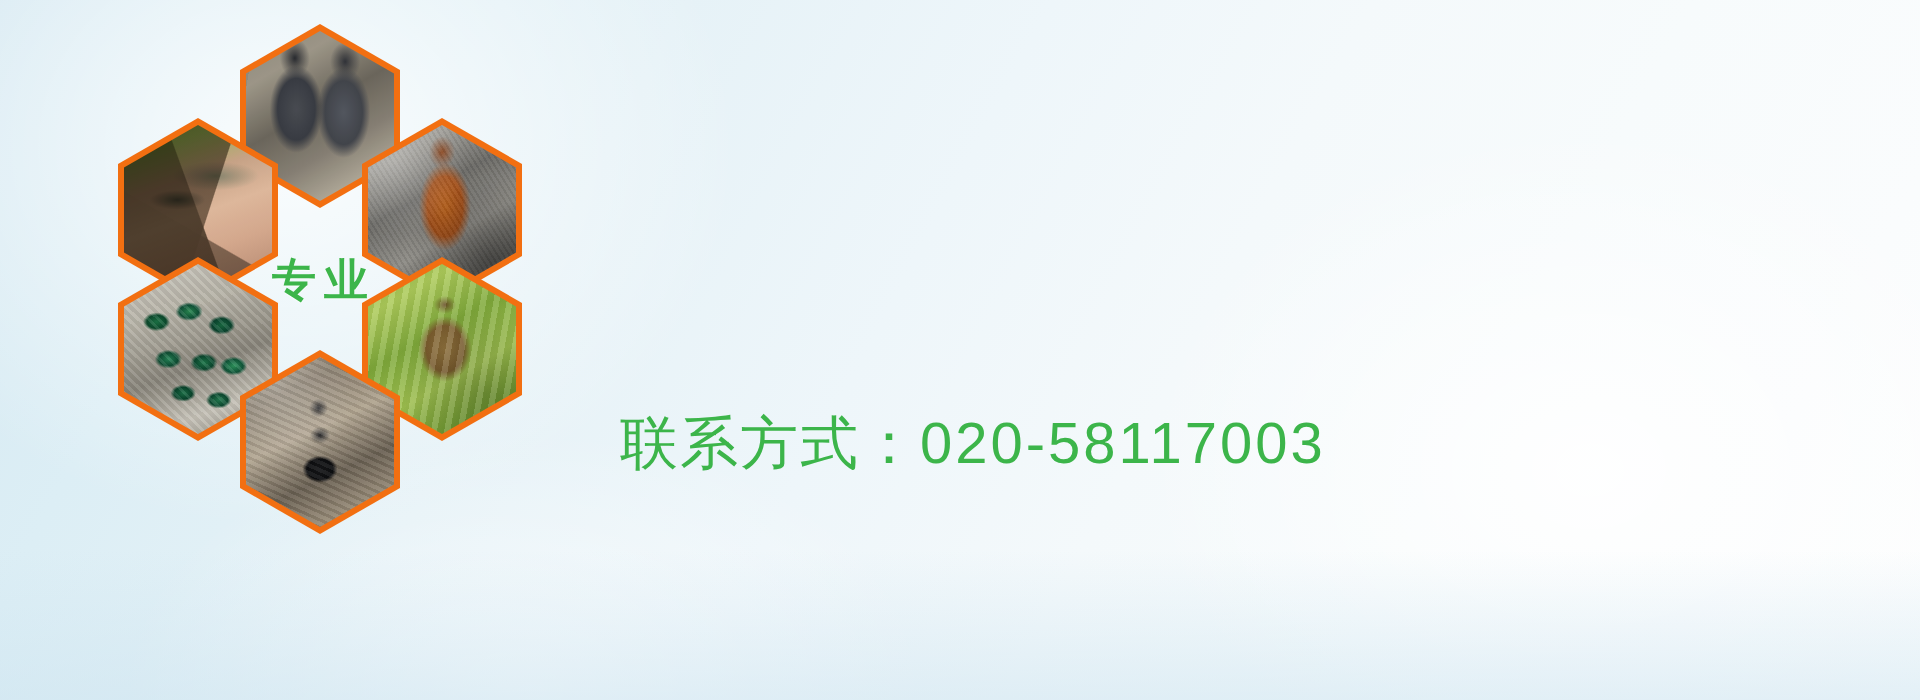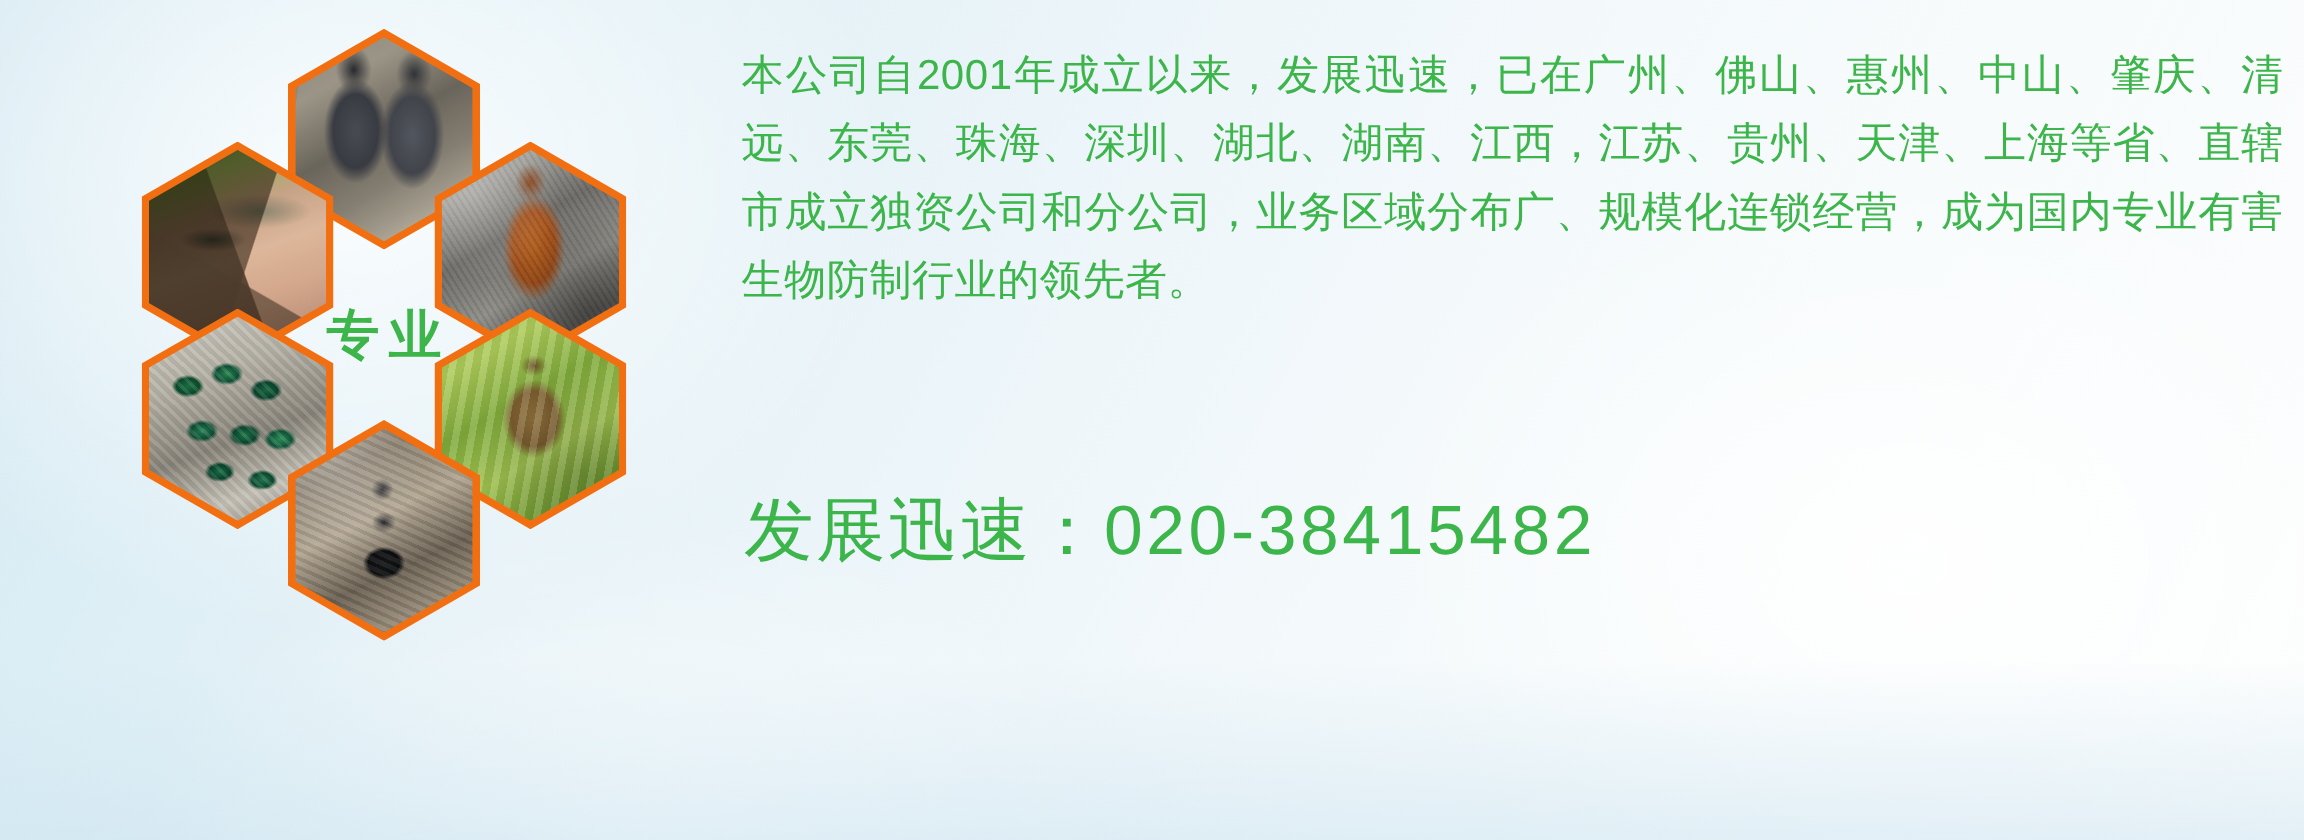--- a/index.html
+++ b/index.html
@@ -314,23 +314,20 @@
       <div class="inner">
         <div class="tex-ant"></div>
       </div>
     </div>
 
     <div id="hex-center-label">
       <div class="slogan-line">专业</div>
     </div>
   </div>
 
-  <div id="copy-block">
-    <div class="para">本公司自2001年成立以来，发展迅速，已在广州、佛山、惠州、中山、肇庆、清远、东莞、珠海、深圳、湖北、湖南、江西，江苏、贵州、天津、上海等省、直辖市成立独资公司和分公司，业务区域分布广、规模化连锁经营，成为国内专业有害生物防制行业的领先者。</div>
-  </div>
 
   <div id="contact-block">
     <div class="contact-row">
-      <span class="label">发展迅速：</span><span class="number">020-38415482</span>
+      <span class="label">联系方式：</span><span class="number">020-58117003</span>
     </div>
   </div>
 
 </div>
 
 </body></html>

